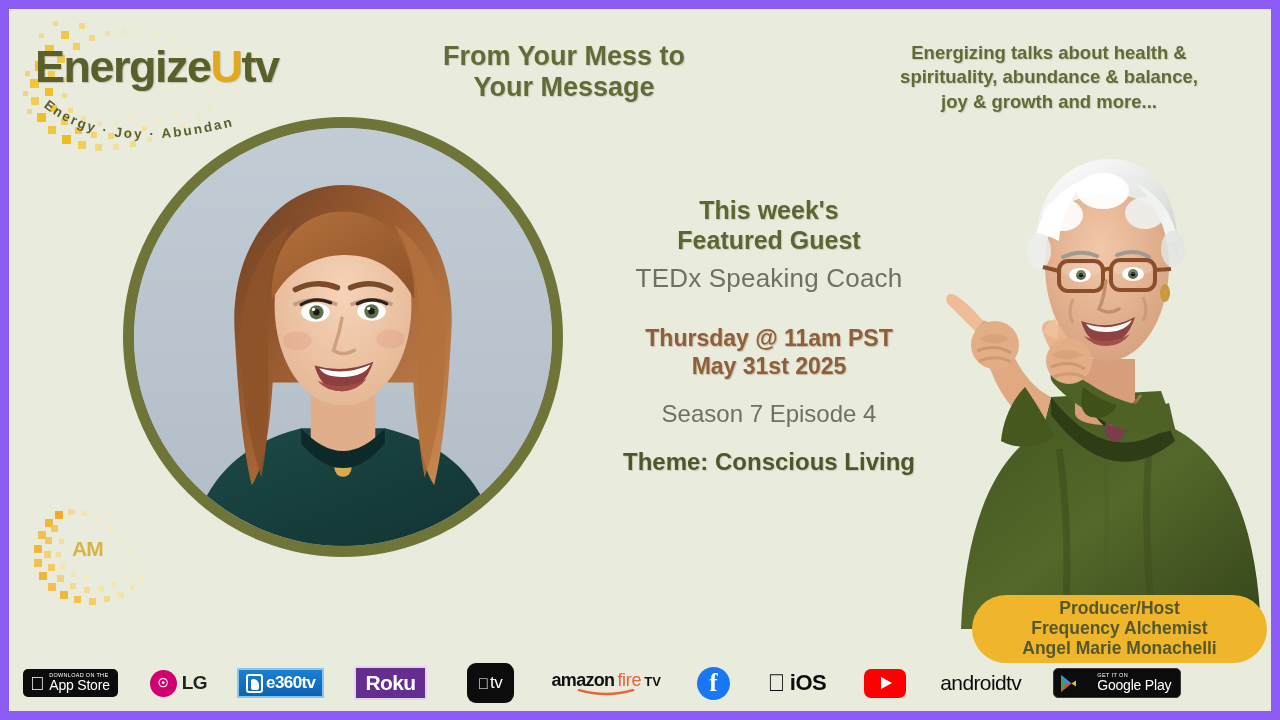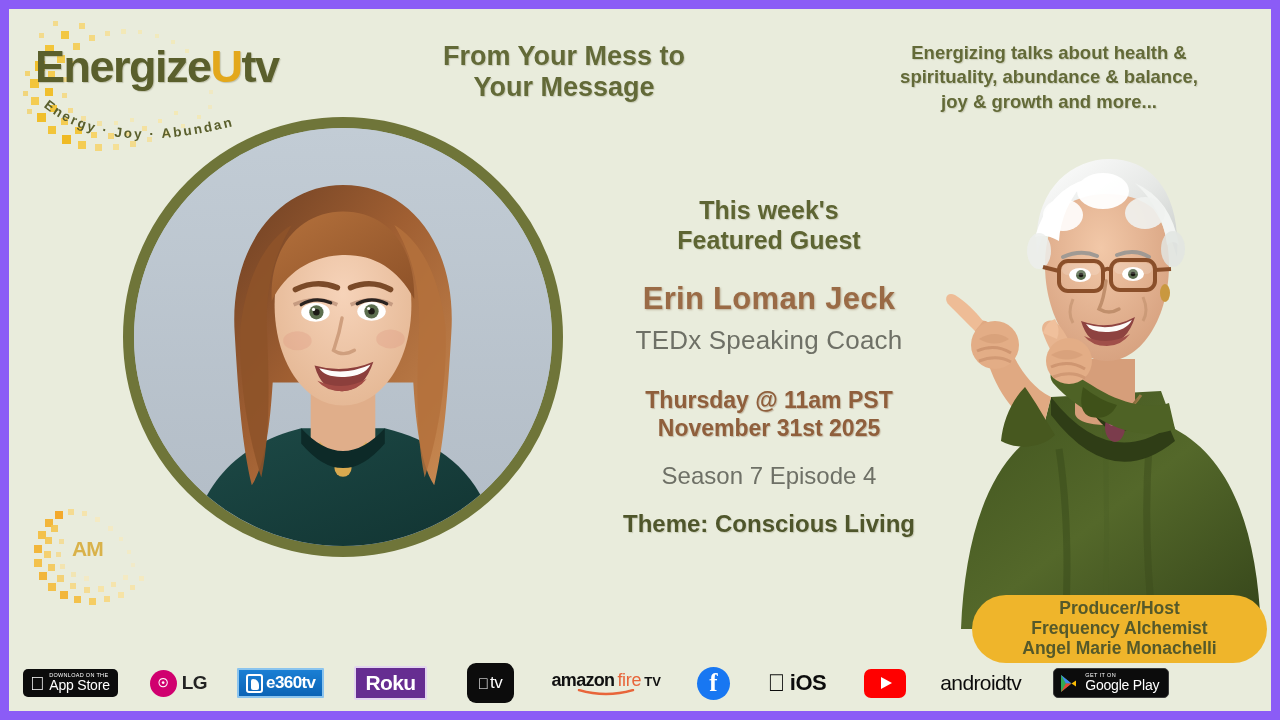--- a/index.html
+++ b/index.html
@@ -174,21 +174,21 @@
     content:""; border-left:11px solid #fff;
     border-top:6.5px solid transparent; border-bottom:6.5px solid transparent;
     margin-left:2px;
   }
 
   .atv { font-size:21px; color:#0c0c0c; letter-spacing:-.6px; }
   .atv b { font-weight:400; }
 
   .gplay {
     background:#0c0c0c; border-radius:5px; padding:4px 9px 4px 6px;
-    display:flex; align-items:center; gap:8px; color:#fff;
+    display:flex; align-items:center; gap:20px; color:#fff;
     border:1px solid #3a3a3a;
   }
   .gplay .sub { font-size:5.5px; letter-spacing:.4px; line-height:1; }
   .gplay .main { font-size:14px; line-height:1.05; letter-spacing:-.2px; }
   .gplay svg { display:block; }
 </style>
 </head>
 <body>
 
 <div id="stage">
@@ -403,25 +403,24 @@
 
       <path d="M176 316 q44 48 88 0 l0 16 q-44 52 -88 0 Z" fill="#0d2a28"></path>
     </svg>
   </div>
 
   <div class="info">
     <div class="featured">
       <div>This week's</div>
       <div>Featured Guest</div>
     </div>
-    <div class="guest-name">Erin Loman Jeck</div>
     <div class="guest-role">TEDx Speaking Coach</div>
     <div class="when">
       <div>Thursday @ 11am PST</div>
-      <div>November 31st 2025</div>
+      <div>May 31st 2025</div>
     </div>
     <div class="season">Season 7 Episode 4</div>
     <div class="theme">Theme: Conscious Living</div>
   </div>
 
   <div class="host">
     <svg viewBox="0 0 340 500">
       <defs>
         <linearGradient id="shirt" x1="0" y1="0" x2="1" y2="1">
           <stop offset="0" stop-color="#41541f"></stop>

